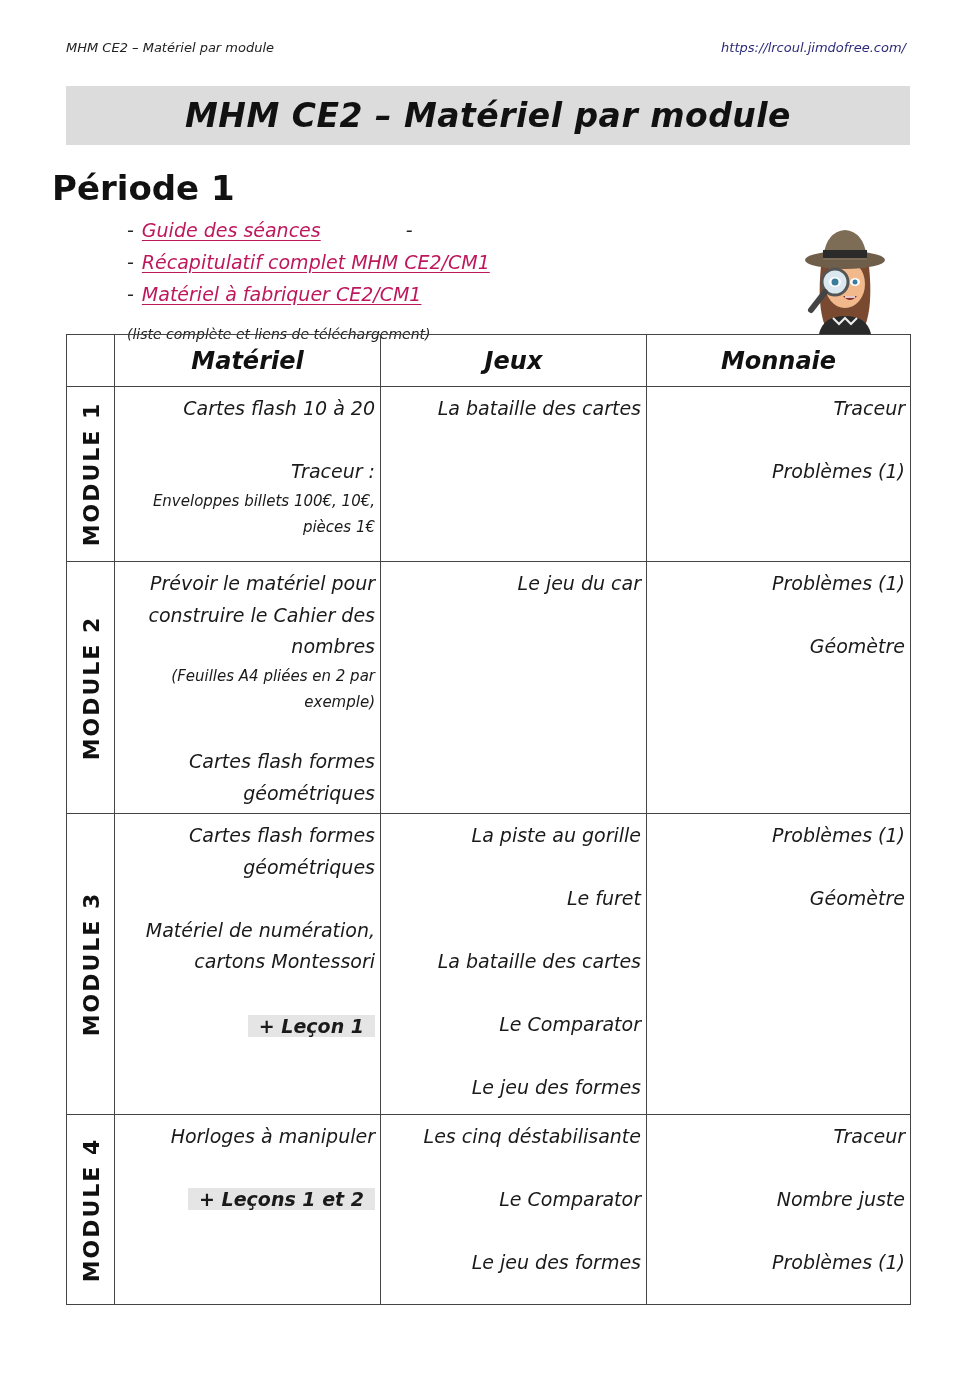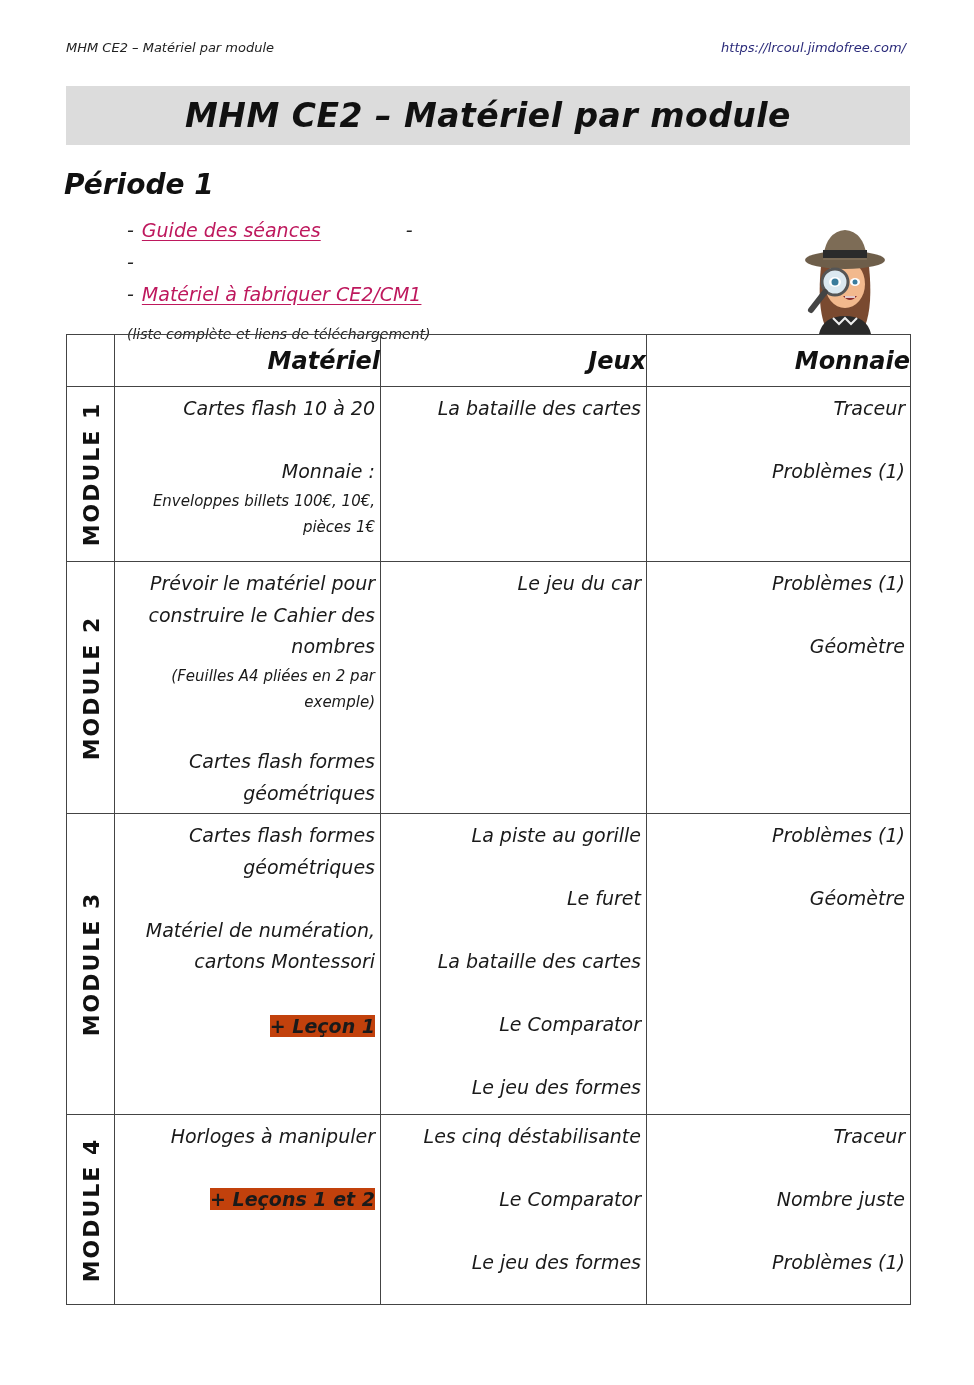--- a/index.html
+++ b/index.html
@@ -21,22 +21,22 @@
 
     .title-banner {
       position: absolute; top: 86px; left: 66px; width: 844px; height: 59px;
       background: #dcdcdc;
       display: flex; align-items: center; justify-content: center;
       font-size: 33px; font-weight: bold; font-style: italic; color: #111;
       letter-spacing: 0.5px;
     }
 
     .period-title {
-      position: absolute; top: 168px; left: 64px;
-      font-size: 28px; font-style: italic; font-weight: bold; color: #111;
+      position: absolute; top: 168px; left: 52px;
+      font-size: 34px; font-weight: bold; color: #111;
     }
 
     .links { position: absolute; left: 127px; top: 214px; font-size: 19px; font-style: italic; }
     .link-row { height: 32px; display: flex; align-items: center; white-space: nowrap; }
     .link-row .dash { color: #222; margin-right: 8px; }
     .link-row a {
       color: #be185d; text-decoration: underline; text-underline-offset: 3px; font-style: italic;
     }
     .link-row .gap { width: 85px; display: inline-block; }
     .note { font-size: 14px; font-style: italic; color: #222; margin-top: 16px; }
@@ -47,39 +47,39 @@
 
     table.modules {
       position: absolute; top: 334px; left: 66px; width: 844px;
       border-collapse: collapse; table-layout: fixed;
     }
     table.modules td, table.modules th {
       border: 1.5px solid #444; vertical-align: top;
     }
     table.modules th {
       height: 52px; font-size: 24px; font-style: italic; font-weight: bold;
-      text-align: right; vertical-align: middle; color: #111;
+      text-align: center; vertical-align: middle; color: #111;
     }
     col.c0 { width: 48px; }
     col.c1 { width: 266px; }
     col.c2 { width: 266px; }
     col.c3 { width: 264px; }
 
     .mod-label-cell { position: relative; padding: 0; }
     .mod-label {
       position: absolute; left: 50%; top: 50%;
       transform: translate(-50%, -50%) rotate(-90deg);
       white-space: nowrap; font-size: 22px; font-weight: bold;
       letter-spacing: 2px; color: #111;
     }
     .cell { padding: 6px 5px 4px 5px; font-size: 19px; font-style: italic; line-height: 31.5px; color: #1a1a1a; text-align: right; }
     .cell .item { display: block; }
     .cell .small { font-size: 15px; line-height: 26px; display: block; }
     .cell .spacer { display: block; height: 31.5px; }
-    .hl { background: #c2410c; font-weight: bold; padding: 0 0; }
+    .hl { background: #e5e5e5; font-weight: bold; padding: 0 11px; }
   </style>
 </head>
 <body>
 
 <div class="page-header">
   <span class="left">MHM CE2 – Matériel par module</span>
   <span class="right">https://lrcoul.jimdofree.com/</span>
 </div>
 
 <div class="title-banner">
@@ -90,20 +90,21 @@
 
 <div class="links">
   <div class="link-row">
     <span class="dash">-</span>
     <a>Guide des séances</a>
     <span class="gap"></span>
     <span class="dash">-</span>
   </div>
   <div class="link-row">
     <span class="dash">-</span>
+    <a>Récapitulatif complet MHM CE2/CM1</a>
   </div>
   <div class="link-row">
     <span class="dash">-</span>
     <a>Matériel à fabriquer CE2/CM1</a>
   </div>
   <div class="note">(liste complète et liens de téléchargement)</div>
 </div>
 
 <div class="avatar">
   <svg width="84" height="108" viewBox="0 0 84 108">
@@ -150,21 +151,21 @@
   </thead>
   <tbody>
 
     <tr style="height:175px;">
       <td class="mod-label-cell">
         <span class="mod-label">MODULE 1</span>
       </td>
       <td class="cell">
         <span class="item">Cartes flash 10 à 20</span>
         <span class="spacer"></span>
-        <span class="item">Monnaie :</span>
+        <span class="item">Traceur :</span>
         <span class="small">Enveloppes billets 100€, 10€, pièces 1€</span>
       </td>
       <td class="cell">
         <span class="item">La bataille des cartes</span>
       </td>
       <td class="cell">
         <span class="item">Traceur</span>
         <span class="spacer"></span>
         <span class="item">Problèmes (1)</span>
       </td>

